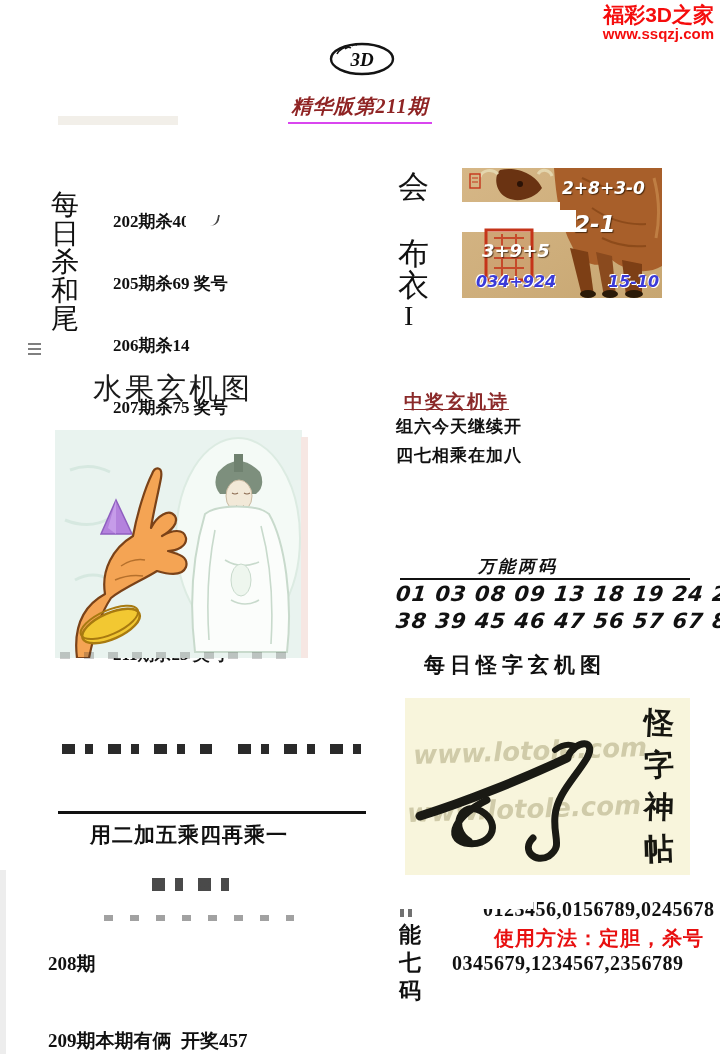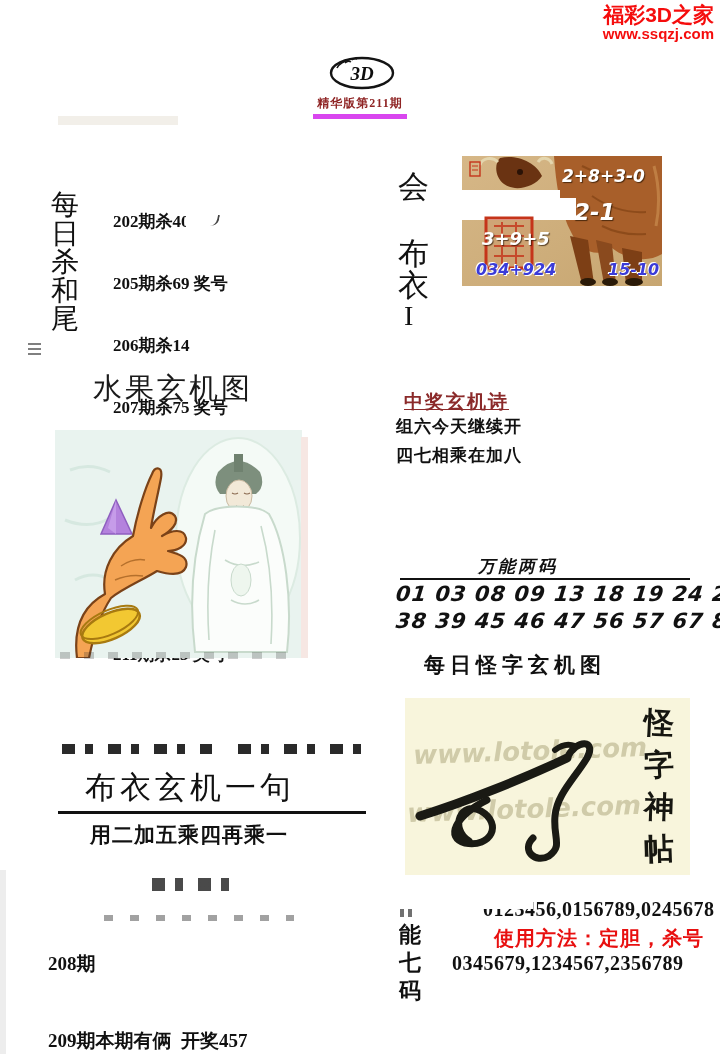--- a/index.html
+++ b/index.html
@@ -3,41 +3,41 @@
 <meta charset="utf-8">
 <style>
   html,body{margin:0;padding:0;background:#fff;}
   .page{position:relative;width:720px;height:1054px;background:#ffffff;overflow:hidden;
         font-family:"Liberation Serif","DejaVu Serif",serif;color:#111;}
   .abs{position:absolute;}
   
   .brand{right:6px;top:4px;text-align:right;line-height:1.05;}
   .brand .site{font-size:21px;font-weight:bold;color:#f50d0d;font-family:"Liberation Sans",sans-serif;}
   .brand .url{font-size:15px;font-weight:bold;color:#f50d0d;font-family:"Liberation Sans",sans-serif;margin-left:15px;}
-  .logo{left:327px;top:54px;width:70px;height:40px;}
+  .logo{left:327px;top:40px;width:70px;height:40px;}
   .edition{left:0;right:0;top:93px;text-align:center;}
-  .edition span{display:inline-block;font-size:12px;font-weight:bold;color:#8f2424;
-                border-bottom:5px solid #d946ef;padding:0 4px 2px;letter-spacing:1px;}
+  .edition span{display:inline-block;font-size:20px;font-weight:bold;color:#8f2424;
+                border-bottom:2px solid #d946ef;padding:0 4px 2px;letter-spacing:1px;font-style:italic;}
   .artifact-top{left:58px;top:116px;width:120px;height:9px;background:#f2efe9;}
   
   .kill-title{left:44px;top:191px;width:42px;font-size:28px;line-height:28.5px;text-align:center;}
   .kill-list{left:113px;top:171px;font-size:17px;font-weight:bold;line-height:20.6px;white-space:pre;}
   .patch{background:#ffffff;}
   .tiny-mark{width:9px;height:12px;border-right:2px solid #444;border-radius:0 0 8px 0;transform:rotate(12deg);}
   .frag-char{left:28px;top:340px;width:13px;height:15px;
              background:repeating-linear-gradient(0deg,#555 0 2px,transparent 2px 5px);opacity:.75;}
   
   .fruit-heading{left:93px;top:369px;font-size:29px;letter-spacing:3px;color:#1a1a1a;}
   .fruit-img{left:55px;top:430px;width:247px;height:228px;background:#e9f3ef;}
   .pink-strip{left:301px;top:437px;width:7px;height:221px;background:#f6e7e3;}
   .under-fruit-frag{left:60px;top:652px;width:240px;height:7px;opacity:.25;
        background:repeating-linear-gradient(90deg,#333 0 10px,transparent 10px 24px);}
   
   .vchar{font-size:31px;line-height:1;}
-  .ox-img{left:462px;top:156px;width:200px;height:107px;}
+  .ox-img{left:462px;top:168px;width:200px;height:107px;}
   .ox-txt{position:absolute;font-family:"DejaVu Sans",sans-serif;font-weight:bold;font-style:italic;white-space:nowrap;}
   .ox-white{color:#ffffff;text-shadow:1px 1px 1px rgba(40,20,0,.7);}
   .ox-blue{color:#3b3bd8;text-shadow:1px 1px 0 #fff,-1px -1px 0 #fff;}
   
   .poem-title{left:404px;top:389px;font-size:19px;font-weight:bold;color:#8b2a2a;
               text-decoration:underline;letter-spacing:2px;}
   .poem-lines{left:396px;top:412px;font-size:17px;font-weight:bold;line-height:29px;letter-spacing:1px;}
   
   .tc-title{left:478px;top:555px;font-size:17px;font-weight:bold;font-style:italic;letter-spacing:3px;}
   .tc-line{left:400px;top:578px;width:290px;height:2px;background:#111;}
@@ -220,21 +220,20 @@
     <div class="brush-col">
       <div style="transform:rotate(3deg);">怪</div>
       <div style="transform:rotate(-3deg);">字</div>
       <div style="transform:rotate(2deg);">神</div>
       <div style="transform:rotate(-2deg);">帖</div>
     </div>
   </div>
 
   <div class="abs frag-bar" style="left:62px;top:744px;width:150px;height:10px;"></div>
   <div class="abs frag-bar" style="left:238px;top:744px;width:124px;height:10px;"></div>
-  <div class="abs bp-title">布衣玄机一句</div>
   <div class="abs bp-line"></div>
   <div class="abs bp-phrase">用二加五乘四再乘一</div>
 
   <div class="abs frag-bar" style="left:152px;top:878px;width:92px;height:13px;opacity:.85;"></div>
   <div class="abs res-rows">
     <div>208期</div>
     <div>209期本期有俩  开奖457</div>
     
     
   </div>

